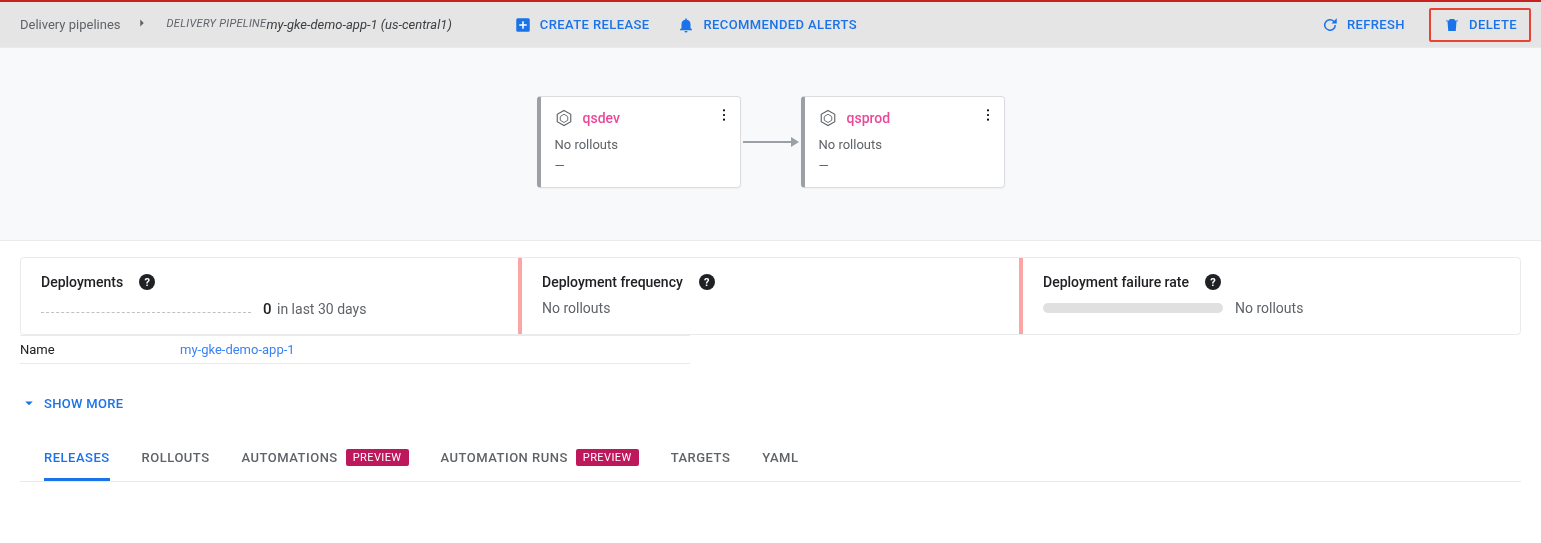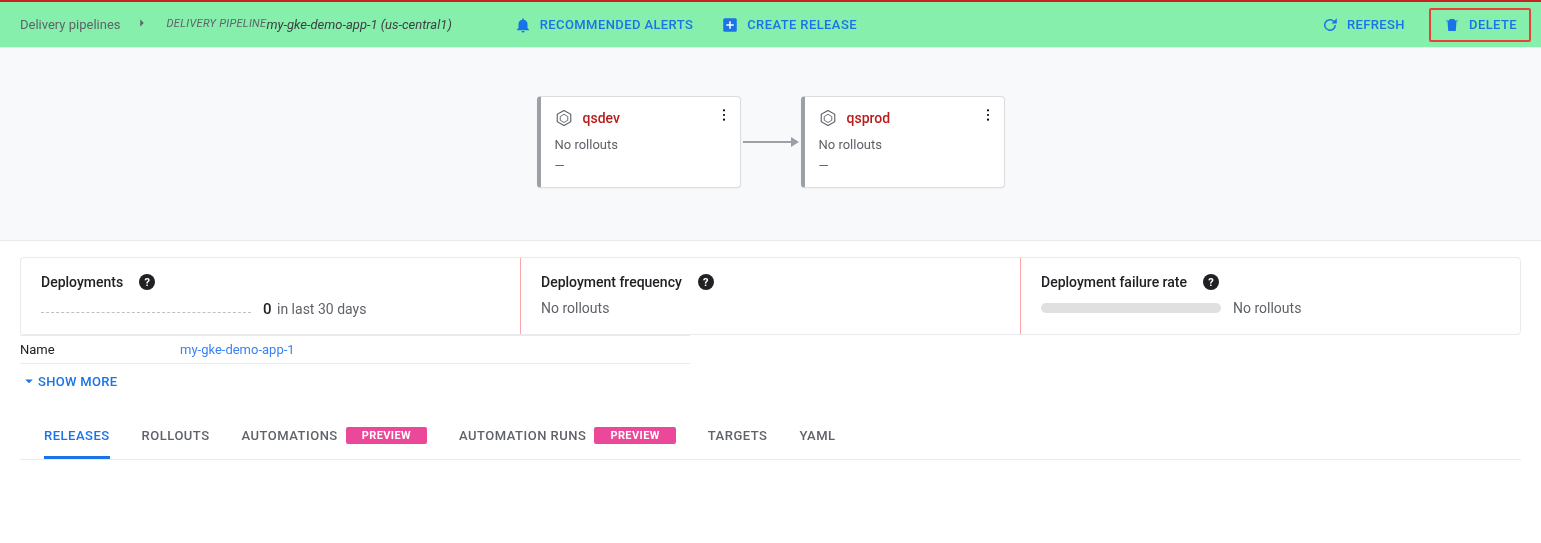--- a/index.html
+++ b/index.html
@@ -1,95 +1,95 @@
 <!DOCTYPE html>
 <html><head>
 <meta charset="utf-8">
 <style>
   * { box-sizing: border-box; }
   html, body { margin: 0; padding: 0; font-family: Roboto, "Helvetica Neue", Arial, sans-serif; font-size: 13px; color: #202124; background: #fff; width: 1541px; height: 543px; overflow: hidden; }
-  .topbar { height: 48px; border-top: 2px solid #c5221f; border-bottom: 1px solid #e8eaed; display: flex; align-items: center; padding: 0 10px 0 20px; gap: 8px; background: #86efac; }
+  .topbar { height: 48px; border-top: 2px solid #c5221f; border-bottom: 1px solid #e8eaed; display: flex; align-items: center; padding: 0 10px 0 20px; gap: 8px; background: #e5e5e5; }
   .breadcrumb-link { color: #5f6368; font-size: 13px; cursor: pointer; }
   .chev { color: #5f6368; margin: 0 6px; }
   .bc-col { display: flex; line-height: 1.2; margin-left: 4px; font-style: italic; }
   .bc-label { font-size: 11px; letter-spacing: .3px; color: #5f6368; text-transform: uppercase; }
   .bc-title { font-size: 13px; color: #3c4043; }
   .tb-spacer-1 { width: 36px; }
   .tb-btn { display: inline-flex; align-items: center; gap: 8px; color: #1a73e8; font-weight: 500; letter-spacing: .4px; font-size: 13px; cursor: pointer; padding: 6px 10px; border-radius: 4px; }
   .tb-spacer-flex { flex: 1; }
   .delete-wrap { border: 2px solid #e94235; border-radius: 2px; padding: 2px 4px; margin-left: 6px; }
   .icon { width: 18px; height: 18px; display: inline-flex; align-items: center; justify-content: center; }
   .icon svg { width: 100%; height: 100%; }
   .graph-area { background: #f8f9fa; border-bottom: 1px solid #e8eaed; padding: 48px 0 52px; display: flex; justify-content: center; align-items: center; }
   .stage-row { display: flex; align-items: center; gap: 0; }
   .stage-card { width: 204px; background: #fff; border: 1px solid #dadce0; border-left: 4px solid #9aa0a6; border-radius: 4px; padding: 12px 14px 14px; position: relative; box-shadow: 0 1px 2px rgba(0,0,0,.04); }
   .stage-head { display: flex; align-items: center; gap: 10px; }
-  .stage-name { font-weight: 500; font-size: 14px; color: #b91c1c; }
+  .stage-name { font-weight: 500; font-size: 14px; color: #ec4899; }
   .stage-menu { position: absolute; top: 10px; right: 8px; cursor: pointer; color: #3c4043; }
   .stage-sub { margin-top: 10px; color: #5f6368; font-size: 13px; }
   .stage-dash { margin-top: 6px; color: #5f6368; }
   .arrow-seg { width: 56px; height: 2px; display: flex; align-items: center; justify-content: flex-end; margin: 0 2px; }
   .arrow-seg .line { height: 2px; background: #9aa0a6; flex: 1; }
   .arrow-seg .tri { width: 0; height: 0; border-top: 5px solid transparent; border-bottom: 5px solid transparent; border-left: 8px solid #9aa0a6; }
   .gke-icon { width: 18px; height: 18px; }
   .content { padding: 16px 20px 0; }
   .metrics { display: flex; border: 1px solid #e8eaed; border-radius: 4px; background: #fff; }
   .metric { flex: 1; padding: 16px 20px; position: relative; }
-  .metric + .metric { border-left: 1px solid #fca5a5; }
+  .metric + .metric { border-left: 4px solid #fca5a5; }
   .metric-title { font-size: 14px; font-weight: 500; color: #202124; display: inline-flex; align-items: center; gap: 16px; }
   .help-dot { width: 16px; height: 16px; border-radius: 50%; background: #202124; color: #fff; font-size: 11px; font-weight: 700; display: inline-flex; align-items: center; justify-content: center; cursor: pointer; }
   .metric-body { margin-top: 10px; display: flex; align-items: center; gap: 12px; color: #5f6368; font-size: 14px; text-align: right; }
   .spark { width: 210px; height: 8px; border-bottom: 1px dashed #bdc1c6; }
   .bigzero { color: #202124; font-size: 15px; font-weight: 500; margin-right: 2px; }
   .bar-track { width: 180px; height: 10px; border-radius: 5px; background: #e0e0e0; }
   .section-title { font-size: 20px; font-weight: 400; color: #202124; margin: 28px 0 10px; }
   .kv-table { width: 670px; border-collapse: collapse; }
   .kv-table tr { border-top: 1px solid #e8eaed; border-bottom: 1px solid #e8eaed; }
   .kv-table td { padding: 6px 0; font-size: 13px; vertical-align: middle; }
   .kv-table td.k { width: 160px; color: #202124; font-weight: 400; }
   .kv-table td.v { color: #3b82f6; }
-  .show-more { display: inline-flex; align-items: center; color: #1a73e8; font-weight: 500; letter-spacing: .3px; font-size: 13px; margin-top: 8px; cursor: pointer; }
+  .show-more { display: inline-flex; align-items: center; gap: 6px; color: #1a73e8; font-weight: 500; letter-spacing: .3px; font-size: 13px; margin-top: 30px; cursor: pointer; }
   .tabs { display: flex; border-bottom: 1px solid #e8eaed; margin-top: 22px; gap: 32px; padding-left: 24px; }
   .tab { padding: 12px 0; font-size: 13px; font-weight: 500; letter-spacing: .5px; color: #5f6368; cursor: pointer; display: inline-flex; align-items: center; gap: 8px; border-bottom: 3px solid transparent; }
   .tab.active { color: #1a73e8; border-bottom-color: #1a73e8; }
-  .badge { background: #ec4899; color: #fff; font-size: 11px; font-weight: 700; padding: 2px 16px; border-radius: 2px; letter-spacing: .4px; }
+  .badge { background: #be185d; color: #fff; font-size: 11px; font-weight: 400; padding: 2px 7px; border-radius: 2px; letter-spacing: .4px; }
 </style>
 </head>
 <body>
 
 <div class="topbar">
   <span class="breadcrumb-link">Delivery pipelines</span>
   <span class="chev">
     <svg viewBox="0 0 24 24" width="14" height="14">
         <path fill="#5f6368" d="M9 6l6 6-6 6"></path>
       </svg>
   </span>
   <div class="bc-col">
     <span class="bc-label">DELIVERY PIPELINE</span>
     <span class="bc-title">my-gke-demo-app-1 (us-central1)</span>
   </div>
   <div class="tb-spacer-1"></div>
 
   <div class="tb-btn">
     <span class="icon">
       <svg viewBox="0 0 24 24">
-          <path fill="#1a73e8" d="M12 22a2 2 0 0 0 2-2h-4a2 2 0 0 0 2 2zm6-6V11a6 6 0 0 0-5-5.91V4a1 1 0 1 0-2 0v1.09A6 6 0 0 0 6 11v5l-2 2v1h16v-1z"></path>
-        </svg>
-    </span>
-    <span>RECOMMENDED ALERTS</span>
-  </div>
-
-  <div class="tb-btn">
-    <span class="icon">
-      <svg viewBox="0 0 24 24">
           <rect x="3" y="3" width="18" height="18" rx="2" fill="#1a73e8"></rect>
           <path d="M12 7v10M7 12h10" stroke="#fff" stroke-width="2"></path>
         </svg>
     </span>
     <span>CREATE RELEASE</span>
+  </div>
+
+  <div class="tb-btn">
+    <span class="icon">
+      <svg viewBox="0 0 24 24">
+          <path fill="#1a73e8" d="M12 22a2 2 0 0 0 2-2h-4a2 2 0 0 0 2 2zm6-6V11a6 6 0 0 0-5-5.91V4a1 1 0 1 0-2 0v1.09A6 6 0 0 0 6 11v5l-2 2v1h16v-1z"></path>
+        </svg>
+    </span>
+    <span>RECOMMENDED ALERTS</span>
   </div>
 
   <div class="tb-spacer-flex"></div>
 
   <div class="tb-btn">
     <span class="icon">
       <svg viewBox="0 0 24 24">
           <path fill="#1a73e8" d="M17.65 6.35A8 8 0 1 0 20 12h-2a6 6 0 1 1-1.76-4.24L14 10h7V3z"></path>
         </svg>
     </span>

